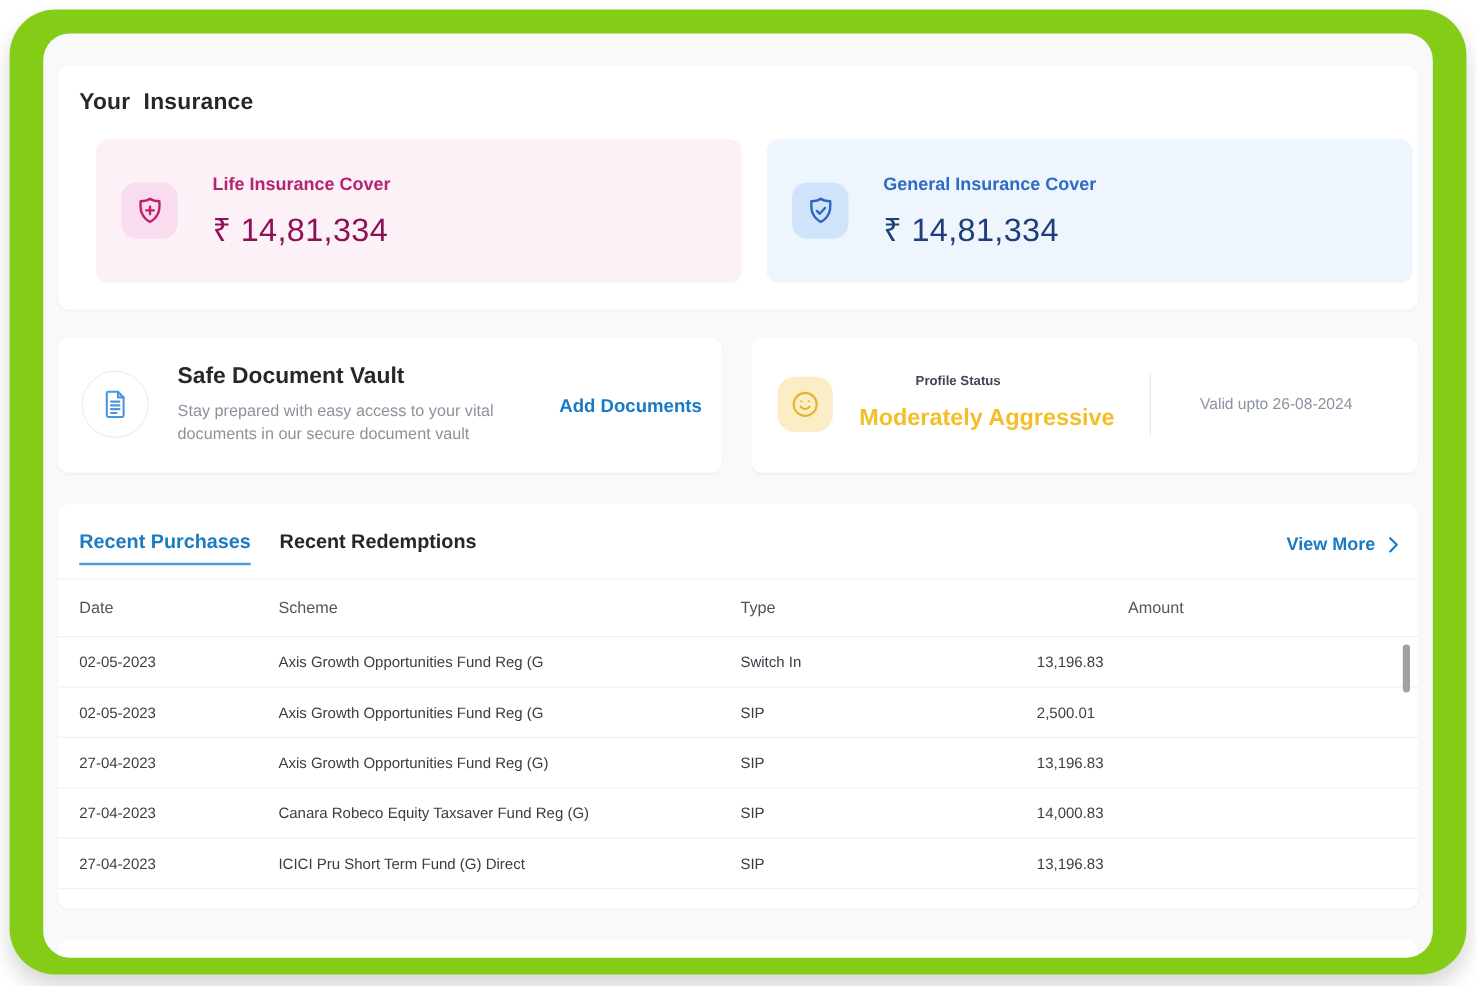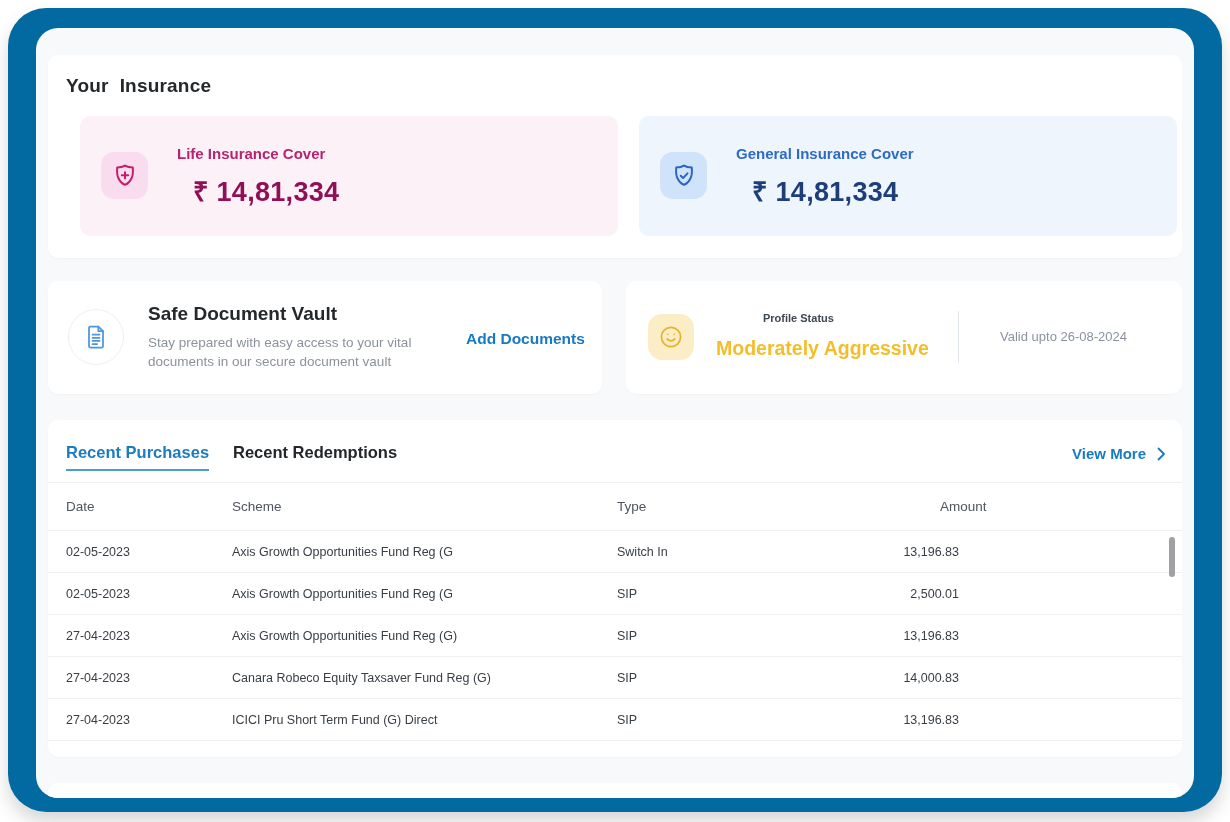--- a/index.html
+++ b/index.html
@@ -1,41 +1,41 @@
 <!DOCTYPE html>
 <html><head>
 <meta charset="utf-8">
 <style>
   * { margin:0; padding:0; box-sizing:border-box; }
   html,body { background:#ffffff; font-family:"Liberation Sans", sans-serif; }
   .stage { position:relative; width:1230px; height:822px; background:#ffffff; overflow:hidden; }
 
   .frame { position:absolute; left:8px; top:8px; width:1214px; height:804px;
-           background:#0369a1; border-radius:38px; box-shadow:0 10px 18px rgba(0,0,0,.16); }
+           background:#84cc16; border-radius:38px; box-shadow:0 10px 18px rgba(0,0,0,.16); }
 
   .panel { position:absolute; left:28px; top:20px; width:1158px; height:770px;
            background:#f8f9fb; border-radius:22px; overflow:hidden; }
 
   .card { position:absolute; background:#ffffff; border-radius:10px; box-shadow:0 1px 2px rgba(16,24,40,.03); }
 
   
   .insurance-card { left:12px; top:27px; width:1134px; height:203px; }
   .insurance-title { position:absolute; left:18px; top:20px; font-size:19px; font-weight:bold;
                      color:#25282b; white-space:pre; letter-spacing:.2px; }
   .tile { position:absolute; top:61px; width:538px; height:120px; border-radius:10px;margin-left:14px; }
   .tile.pink { left:18px; background:#fdf1f8; }
   .tile.blue { left:577px; background:#eef5fc; }
   .tile .chip { position:absolute; left:21px; top:36px; width:47px; height:47px; border-radius:13px;
                 display:flex; align-items:center; justify-content:center; }
   .tile.pink .chip { background:#f9dcee; }
   .tile.blue .chip { background:#cfe3fa; }
   .tile-label { position:absolute; left:97px; top:29px; font-size:15px; font-weight:bold; }
   .tile.pink .tile-label { color:#b5246e; }
   .tile.blue .tile-label { color:#2e6bc4; }
-  .tile-value { position:absolute; left:113px; top:56px; font-size:27px; font-weight:700; letter-spacing:.3px; }
+  .tile-value { position:absolute; left:97px; top:56px; font-size:27px; font-weight:400; letter-spacing:.3px; }
   .tile.pink .tile-value { color:#8f1057; }
   .tile.blue .tile-value { color:#1d3e78; }
 
   
   .vault-card { left:12px; top:253px; width:554px; height:113px; }
   .vault-circle { position:absolute; left:20px; top:28px; width:56px; height:56px; border-radius:50%;
                   border:1px solid #eceff2; display:flex; align-items:center; justify-content:center; background:#fff; }
   .vault-title { position:absolute; left:100px; top:22px; font-size:19px; font-weight:bold; color:#25282b; }
   .vault-desc { position:absolute; left:100px; top:52px; width:268px; font-size:13.5px; line-height:19px; color:#8c929c; }
   .vault-link { position:absolute; left:418px; top:49px; font-size:15.5px; font-weight:bold; color:#1879c5; cursor:pointer; }
@@ -58,21 +58,21 @@
   .view-more { position:absolute; right:16px; top:25px; display:flex; align-items:center; gap:11px;
                font-size:15px; font-weight:bold; color:#1879c5; cursor:pointer; }
   .thead { position:absolute; left:0; top:63px; width:100%; height:48px; border-bottom:1px solid #eef0f2; }
   .th { position:absolute; top:16px; font-size:13.5px; color:#50565e; }
   .col-date   { left:18px; }
   .col-scheme { left:184px; }
   .col-type   { left:569px; }
   .col-amount { left:892px; }
   .trow { position:absolute; left:0; width:100%; height:42px; border-bottom:1px solid #f0f1f3; }
   .td { position:absolute; top:14px; font-size:12.5px; color:#383e45; }
-  .td.amt { left:791px; width:120px; text-align:right; }
+  .td.amt { left:816px; width:120px; }
   .scroll-thumb { position:absolute; left:1121px; top:117px; width:6px; height:40px;
                   border-radius:3px; background:#a1a1a3; cursor:pointer; }
 
   
   .partial-card { left:12px; top:755px; width:1134px; height:40px; border-radius:10px 10px 0 0; }
 
   svg { display:block; }
 </style>
 </head>
 <body>

